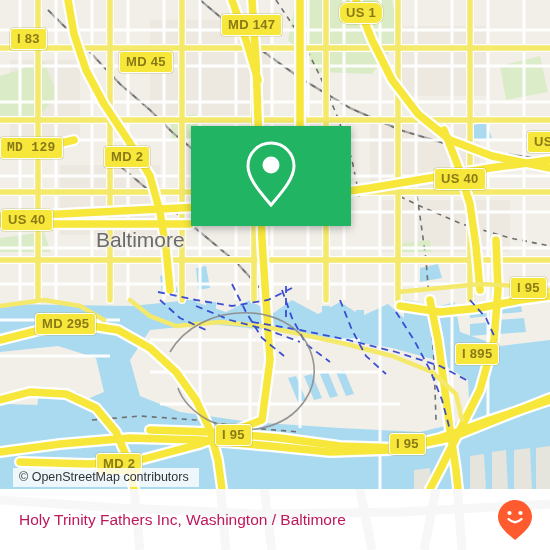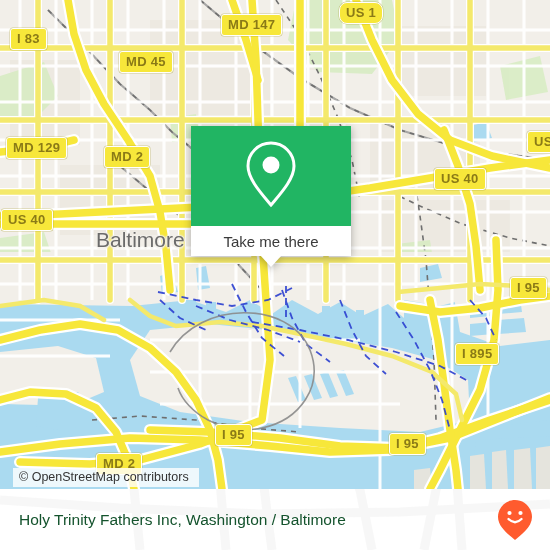--- a/index.html
+++ b/index.html
@@ -141,21 +141,21 @@
     pointer-events: none;
   }
   #footer-title {
     position: absolute;
     left: 19px;
     top: 0;
     height: 61px;
     display: flex;
     align-items: center;
     font-size: 15.5px;
-    color: #14532d;
+    color: #be185d;
     font-family: "Liberation Sans", sans-serif;
     white-space: nowrap;
   }
   #brand {
     position: absolute;
     right: 18px;
     top: 0;
     height: 61px;
     display: flex;
     align-items: center;
@@ -438,44 +438,41 @@
         </g>
       </g>
     </svg>
 
     <div class="place-label" style="left:96px; top:228px;">Baltimore</div>
 
     <div class="shield" style="left:221px; top:14px;">MD 147</div>
     <div class="shield" style="left:339px; top:2px;border-radius:8px;">US 1</div>
     <div class="shield" style="left:10px;  top:28px;">I 83</div>
     <div class="shield" style="left:119px; top:51px;">MD 45</div>
-    <div class="shield" style="left:6px;   top:137px;">MD 129</div>
+    <div class="shield" style="left:0;   top:137px;font-family:Liberation Mono, monospace;">MD 129</div>
     <div class="shield" style="left:104px; top:146px;">MD 2</div>
     <div class="shield" style="left:527px; top:131px;">US</div>
     <div class="shield" style="left:434px; top:168px;">US 40</div>
     <div class="shield" style="left:1px; top:209px;">US 40</div>
     <div class="shield" style="left:510px; top:277px;">I 95</div>
+    <div class="shield" style="left:35px;  top:313px;">MD 295</div>
     <div class="shield" style="left:455px; top:343px;">I 895</div>
     <div class="shield" style="left:215px; top:424px;">I 95</div>
     <div class="shield" style="left:389px; top:433px;">I 95</div>
     <div class="shield" style="left:96px; top:453px;">MD 2</div>
 
     <div id="popup">
       <div id="popup-top">
         <span>
           <svg width="56" height="70" viewBox="0 0 56 70" aria-hidden="true">
             <path d="M28 4 C 15.3 4, 5 14.3, 5 27 C 5 40, 18 54, 28 66
                      C 38 54, 51 40, 51 27 C 51 14.3, 40.7 4, 28 4 Z" fill="none" stroke="#ffffff" stroke-width="3"></path>
             <circle cx="28" cy="26" r="8.5" fill="#ffffff"></circle>
           </svg>
         </span>
-      </div>
-      <div id="popup-bottom">
-        <span id="popup-label">Take me there</span>
-        <span id="popup-tail"></span>
       </div>
     </div>
 
     <div id="attribution">© OpenStreetMap contributors</div>
   </div>
 
   <div id="footer">
     <svg id="footer-watermark" width="550" height="550" viewBox="0 0 550 550">
       <g stroke="#6b6b6b" stroke-width="9" fill="none" opacity=".9">
         <path d="M0 452 L60 444 L130 438 L200 440 L270 446 L330 452 L390 450 L440 438 L490 420 L550 400"></path>

